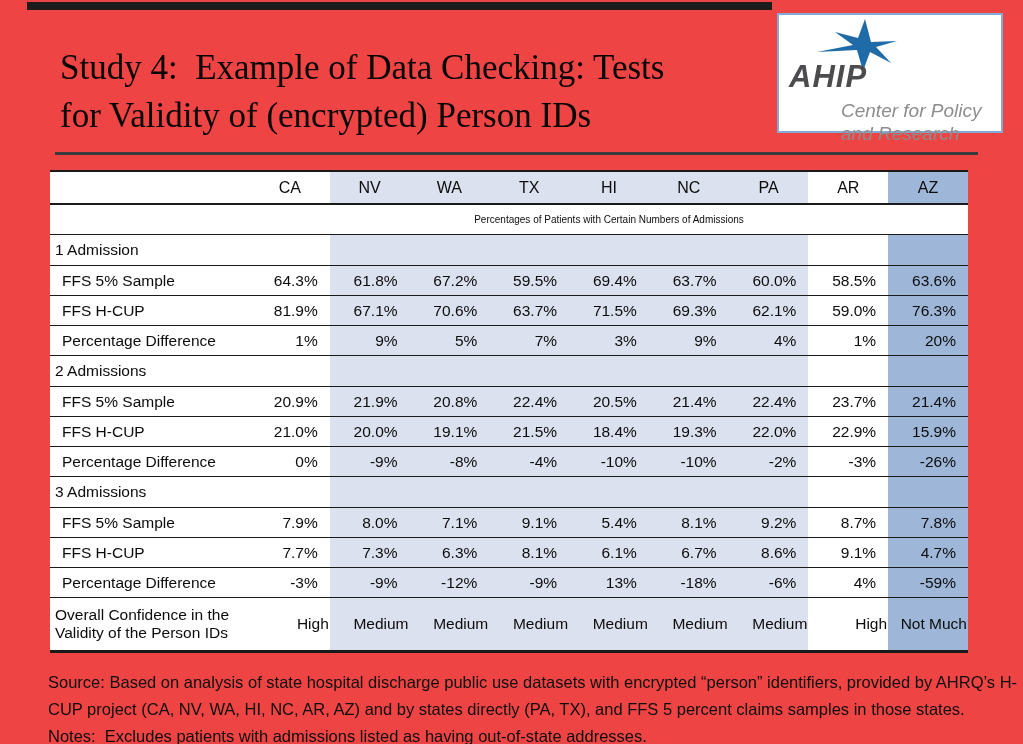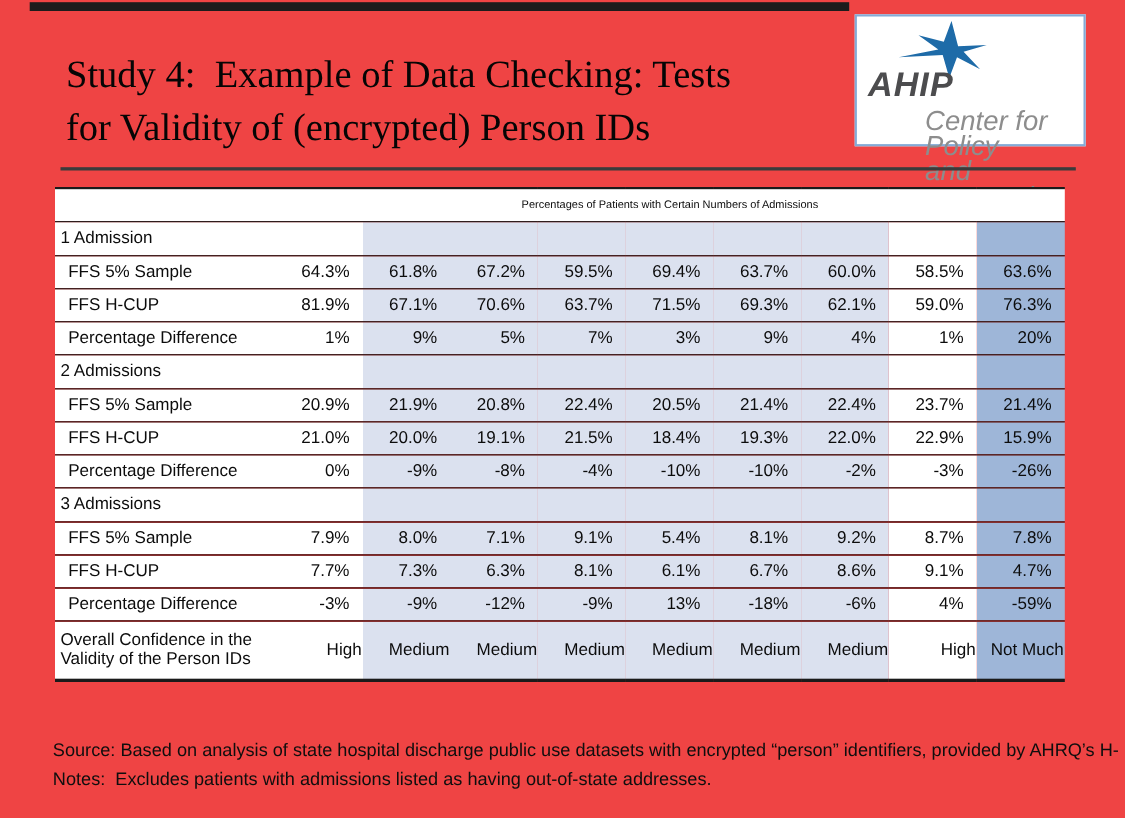--- a/index.html
+++ b/index.html
@@ -8,25 +8,25 @@
     font-family:"Liberation Sans","DejaVu Sans",sans-serif;color:#111;
   }
   
   .top-bar{position:absolute;left:27px;top:2px;width:745px;height:8px;background:#1c1c1c;}
   
   .title{position:absolute;left:60px;top:44px;font-family:"Liberation Serif","DejaVu Serif",serif;
          font-size:35px;line-height:48px;color:#050505;}
   .title div{white-space:pre;}
   .title-rule{position:absolute;left:55px;top:152px;width:923px;height:3px;background:#3b3b3b;}
   
-  .logo-box{position:absolute;left:777px;top:13px;width:210px;height:120px;border:2px solid #84abd6;background:#fff;box-sizing:border-box;}
+  .logo-box{position:absolute;left:777px;top:13px;width:226px;height:120px;border:2px solid #84abd6;background:#fff;box-sizing:border-box;}
   .logo-star{position:absolute;left:34px;top:4px;width:104px;height:56px;}
   .logo-brand{position:absolute;left:10px;top:44px;font-size:31px;font-weight:bold;font-style:italic;
               color:#4c4c4e;letter-spacing:1px;}
-  .logo-tagline{position:absolute;left:62px;top:84px;font-size:25px;font-style:italic;color:#8d8d8d;line-height:23px;}
+  .logo-tagline{position:absolute;left:62px;top:84px;font-size:19px;font-style:italic;color:#8d8d8d;line-height:23px;}
   
   .table-wrap{position:absolute;left:50px;top:170px;}
   table.grid{border-collapse:collapse;table-layout:fixed;width:918px;border-top:2px solid #1a1a1a;
              font-size:15.5px;color:#0c0c0c;}
   table.grid td,table.grid th{overflow:hidden;font-weight:400;vertical-align:middle;}
   .plain{background:#fff;}
   .shade{background:#dbe1ef;}
   .accent{background:#9eb6d8;}
   .hdr{text-align:center;font-size:16px;}
   .num{text-align:right;padding-right:12px;}
@@ -69,20 +69,32 @@
 
   <div class="title-rule"></div>
 
   <div class="table-wrap">
     <table class="grid" id="grid">
       <colgroup>
         <col style="width:200px">
         <col span="9">
       </colgroup>
       <tbody id="grid-body">
+          <tr class="row-header">
+            <td class="lbl plain"></td>
+            <th class="hdr plain">CA</th>
+            <th class="hdr shade">NV</th>
+            <th class="hdr shade">WA</th>
+            <th class="hdr shade">TX</th>
+            <th class="hdr shade">HI</th>
+            <th class="hdr shade">NC</th>
+            <th class="hdr shade">PA</th>
+            <th class="hdr plain">AR</th>
+            <th class="hdr accent">AZ</th>
+          </tr>
           <tr class="row-caption">
             <td class="lbl plain"></td>
             <td class="caption plain" colspan="9">Percentages of Patients with Certain Numbers of Admissions</td>
           </tr>
           <tr class="row-section">
             <td class="lbl plain">1 Admission</td>
             <td class="plain"></td>
             <td class="shade"></td>
             <td class="shade"></td>
             <td class="shade"></td>
@@ -235,16 +247,17 @@
             <td class="ctr shade">Medium</td>
             <td class="ctr plain">High</td>
             <td class="ctr accent">Not Much</td>
           </tr>
         </tbody>
     </table>
   </div>
 
   <div class="footer">
     <div>Source: Based on analysis of state hospital discharge public use datasets with encrypted “person” identifiers, provided by AHRQ’s H-</div>
+    <div>CUP project (CA, NV, WA, HI, NC, AR, AZ) and by states directly (PA, TX), and FFS 5 percent claims samples in those states.</div>
     <div>Notes:  Excludes patients with admissions listed as having out-of-state addresses.</div>
   </div>
 
 </div>
 
 </body></html>

